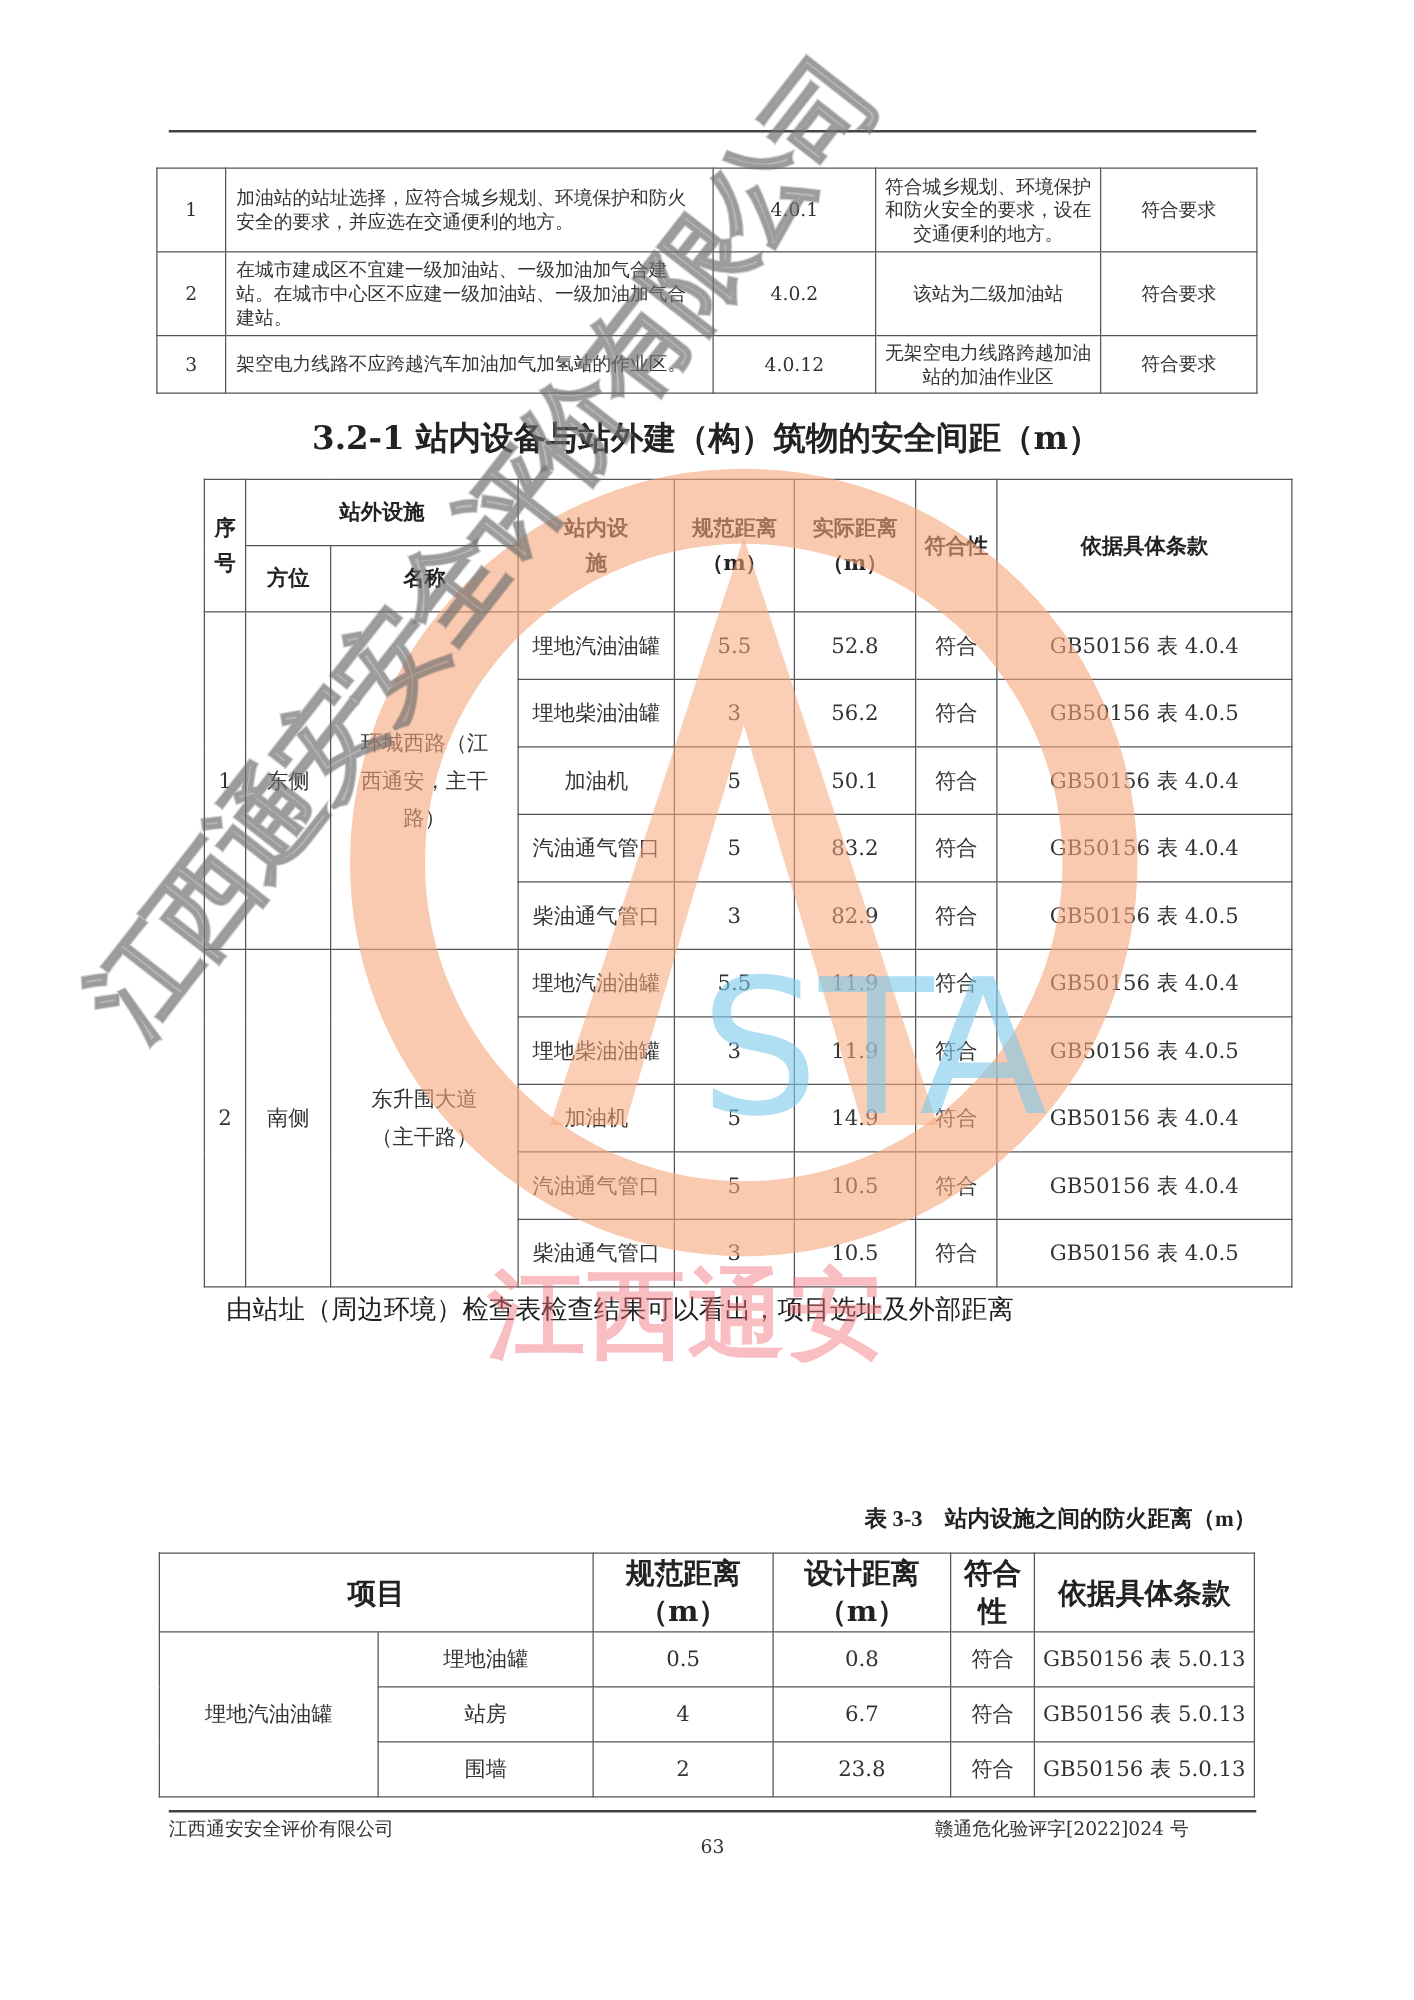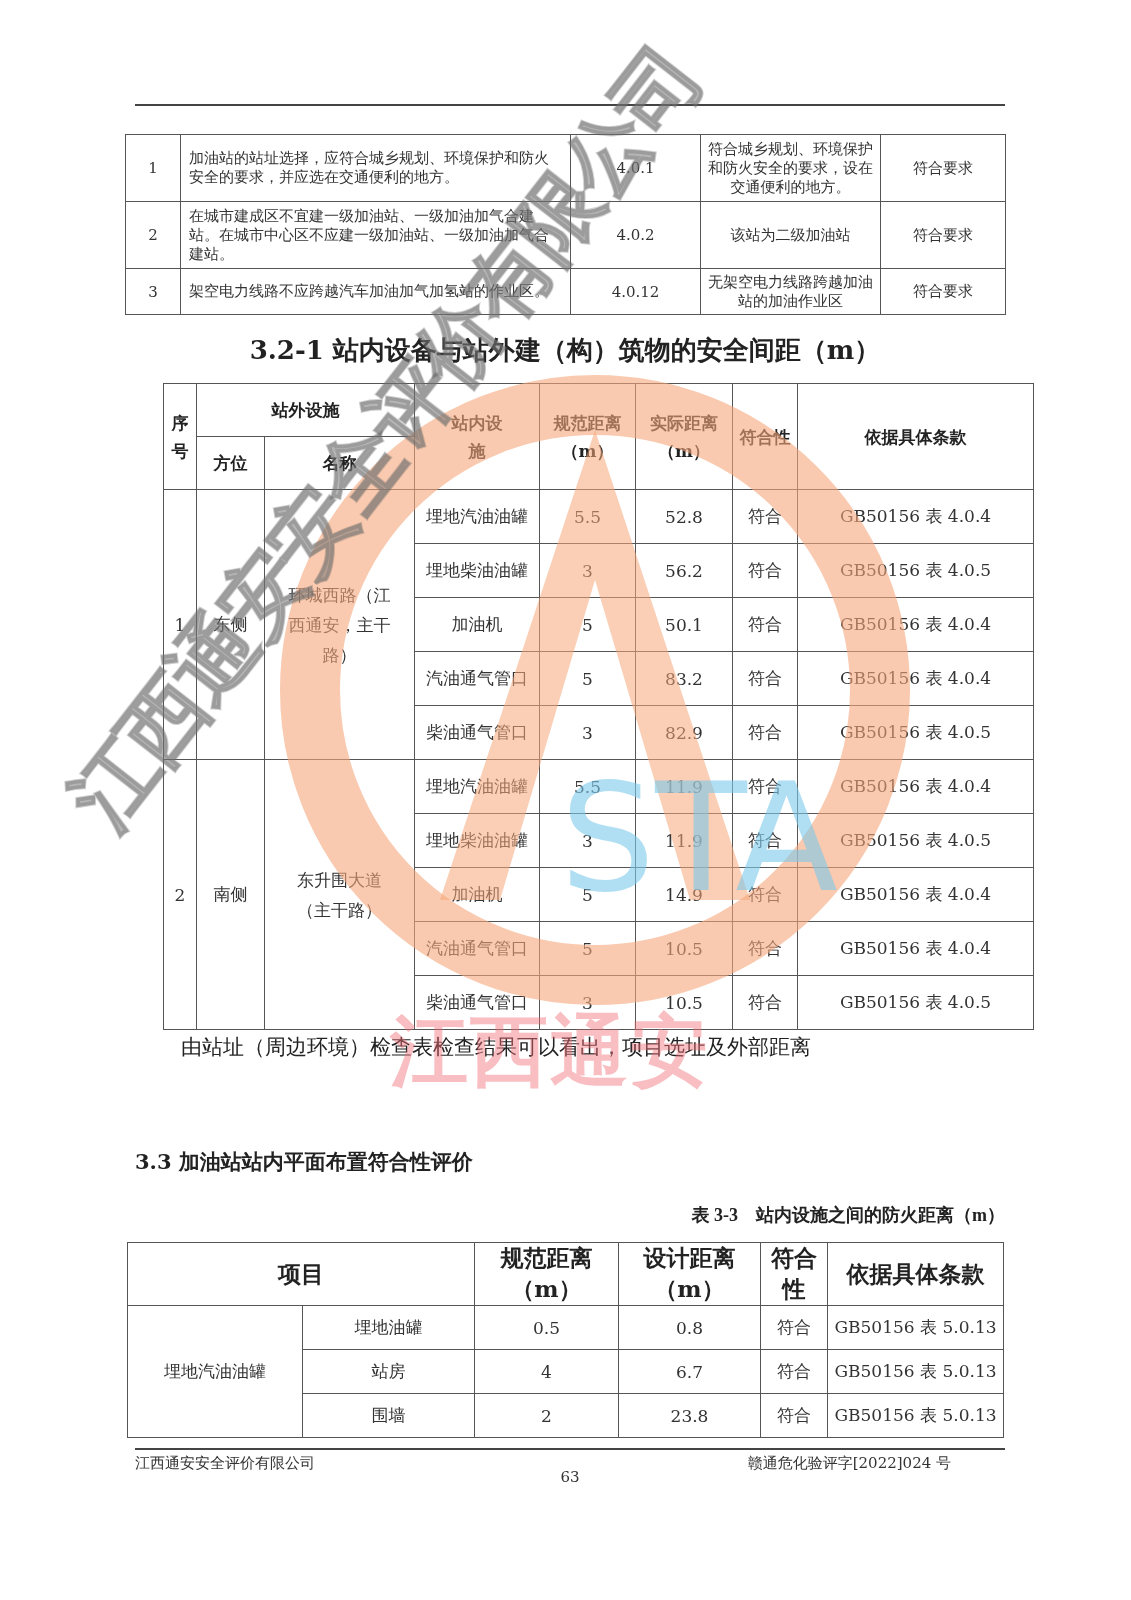--- a/index.html
+++ b/index.html
@@ -198,21 +198,20 @@
         <td>3</td>
         <td>10.5</td>
         <td>符合</td>
         <td class="gb">GB50156 表 4.0.5</td>
       </tr>
     </tbody>
   </table>
 
   <div class="para" style="top:1033px;text-indent:46px">由站址（周边环境）检查表检查结果可以看出，项目选址及外部距离</div>
 
-  <div class="sec-title">3.3  加油站站内平面布置符合性评价</div>
   <div class="tbl3-title">表 3-3　站内设施之间的防火距离（m）</div>
 
   <table id="t3">
     <colgroup>
       <col style="width:175px">
         <col style="width:172px">
         <col style="width:144px">
         <col style="width:142px">
         <col style="width:67px">
         <col style="width:176px">

